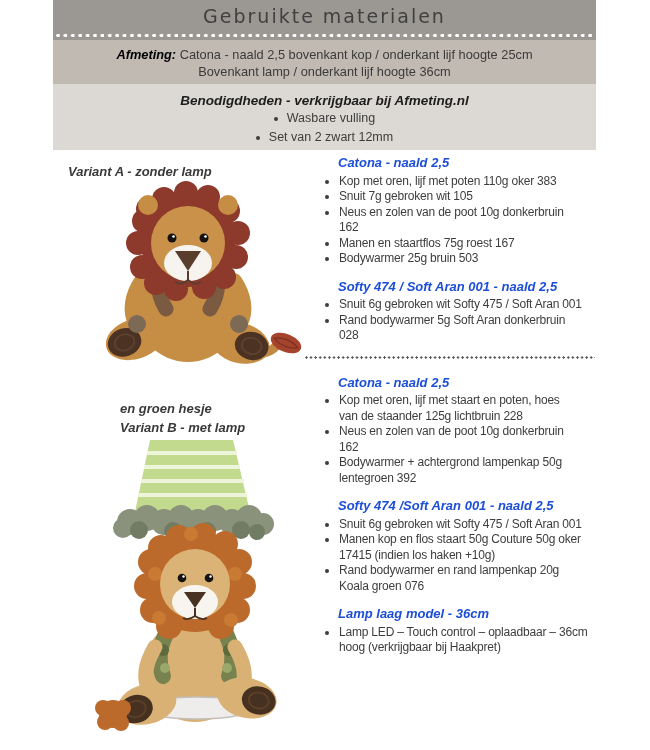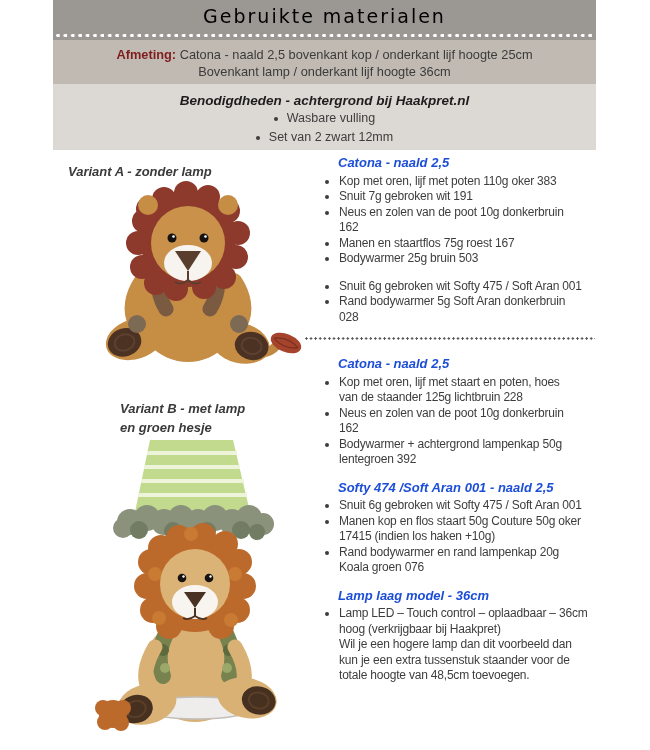--- a/index.html
+++ b/index.html
@@ -1,27 +1,27 @@
 <!DOCTYPE html>
 <html><head>
 <meta charset="utf-8">
 <style>
   html,body{margin:0;padding:0;background:#fff;}
   .page{position:relative;width:650px;height:750px;overflow:hidden;background:#ffffff;
         font-family:"Liberation Sans",sans-serif;color:#3d3d3d;}
   .band{position:absolute;left:53px;width:543px;box-sizing:border-box;}
   .header-band{top:0;height:40px;background:#9b9894;}
-  .header-title{text-align:center;color:#000000;font-size:19px;letter-spacing:2px;
+  .header-title{text-align:center;color:#404040;font-size:19px;letter-spacing:2px;
         padding-top:5px;font-family:"DejaVu Sans",sans-serif;font-weight:normal;}
   .header-dots{position:absolute;bottom:2px;left:3px;right:3px;height:5px;
         background-image:radial-gradient(circle at 2px 2.5px,#ffffff 1.6px,rgba(255,255,255,0) 2px);
         background-size:7.4px 5px;background-repeat:repeat-x;}
   .afmeting-band{top:40px;height:44px;background:#c1bab3;text-align:center;
         font-size:12.8px;line-height:17px;color:#3b3b3b;padding-top:6px;}
-  .bi{font-weight:bold;color:#7f1d1d;}
+  .bi{font-weight:bold;font-style:italic;color:#000000;}
   .ben-band{top:84px;height:66px;background:#dcd9d4;text-align:center;}
   .ben-title{font-size:13.5px;font-weight:bold;font-style:italic;color:#1d1d1d;padding-top:9px;}
   .ben-item{display:flex;justify-content:center;align-items:center;gap:9px;
         font-size:12.5px;line-height:17px;margin-top:2px;}
   .dot{width:4px;height:4px;border-radius:50%;background:#3d3d3d;flex:0 0 auto;}
   .variant-label{position:absolute;font-size:13px;font-weight:bold;font-style:italic;
         color:#3a3a3a;line-height:19px;}
   .variant-a-label{left:68px;top:162px;}
   .variant-b-label{left:120px;top:399px;}
   .photo{position:absolute;}
@@ -49,21 +49,21 @@
     <div class="header-title">Gebruikte materialen</div>
     <div class="header-dots"></div>
   </div>
 
   <div class="band afmeting-band">
     <div><span class="bi">Afmeting:</span> <span>Catona - naald 2,5 bovenkant kop / onderkant lijf hoogte 25cm</span></div>
     <div>Bovenkant lamp / onderkant lijf hoogte 36cm</div>
   </div>
 
   <div class="band ben-band">
-    <div class="ben-title">Benodigdheden - achtergrond bij Haakpret.nl</div>
+    <div class="ben-title">Benodigdheden - verkrijgbaar bij Afmeting.nl</div>
     <div class="ben-item">
         <span class="dot"></span>
         <span>Wasbare vulling</span>
       </div>
     <div class="ben-item">
         <span class="dot"></span>
         <span>Set van 2 zwart 12mm</span>
       </div>
   </div>
 
@@ -118,22 +118,22 @@
       <circle cx="93.5" cy="55.5" r="1.3" fill="#fff"></circle>
         <circle cx="125.5" cy="55.5" r="1.3" fill="#fff"></circle>
       <ellipse cx="108" cy="82" rx="24" ry="18" fill="#f7f4ef"></ellipse>
       <path d="M95,70 L121,70 L108,90 Z" fill="#5a3e2d"></path>
       <line x1="108" y1="90" x2="108" y2="99" stroke="#5a3e2d" stroke-width="2"></line>
       <path d="M108,99 Q101,105 95,101 M108,99 Q115,105 121,101" stroke="#5a3e2d" stroke-width="1.8" fill="none"></path>
     </svg>
   </div>
 
   <div class="variant-label variant-b-label">
+    <div>en groen hesje</div>
     <div>Variant B - met lamp</div>
-    <div>en groen hesje</div>
   </div>
 
   <div class="photo photo-b">
     <svg width="200" height="318" viewBox="0 0 200 318">
       <path d="M65,8 L148,8 L165,80 L50,80 Z" fill="#c2da8e"></path>
       <path d="M62,21 H152" stroke="#eef4da" stroke-width="4"></path>
       <path d="M59,35 H155" stroke="#eef4da" stroke-width="4"></path>
       <path d="M56,49 H159" stroke="#eef4da" stroke-width="4"></path>
       <path d="M53,63 H162" stroke="#eef4da" stroke-width="4"></path>
       <g fill="#8a927b">
@@ -215,28 +215,29 @@
       <line x1="110" y1="176" x2="110" y2="184" stroke="#4a3223" stroke-width="2"></line>
       <path d="M110,184 Q103,189 98,186 M110,184 Q117,189 122,186" stroke="#4a3223" stroke-width="1.7" fill="none"></path>
     </svg>
   </div>
 
   <div class="right-col">
 
     <div class="section">
       <div class="section-title">Catona -  naald 2,5</div>
       <div class="item">Kop met oren, lijf met poten 110g oker 383</div>
-      <div class="item">Snuit 7g gebroken wit 191</div>
+      <div class="item">Snuit 7g gebroken wit 105</div>
       <div class="item">Neus en zolen van de poot 10g donkerbruin
 162</div>
       <div class="item">Manen en staartflos 75g roest 167</div>
       <div class="item">Bodywarmer 25g bruin 503</div>
     </div>
 
     <div class="section">
+      <div class="section-title">Softy 474 / Soft Aran 001 - naald 2,5</div>
       <div class="item">Snuit 6g gebroken wit Softy 475 / Soft Aran 001</div>
       <div class="item">Rand bodywarmer 5g Soft Aran donkerbruin
  028</div>
     </div>
 
     <div class="dotted-divider"></div>
 
     <div class="section">
       <div class="section-title">Catona -  naald 2,5</div>
       <div class="item">Kop met oren, lijf met staart en poten, hoes
@@ -253,19 +254,16 @@
       <div class="item">Manen kop en flos staart 50g Couture 50g oker
  17415 (indien los haken +10g)</div>
       <div class="item">Rand bodywarmer en rand lampenkap 20g
  Koala groen 076</div>
     </div>
 
     <div class="section">
       <div class="section-title">Lamp laag model - 36cm</div>
       <div class="item">Lamp LED – Touch control – oplaadbaar – 36cm
 hoog (verkrijgbaar bij Haakpret)</div>
-      <div class="note">Wil je een hogere lamp dan dit voorbeeld dan
-kun je een extra tussenstuk staander voor de
-totale hoogte van 48,5cm toevoegen.</div>
     </div>
 
   </div>
 </div>
 
 </body></html>

